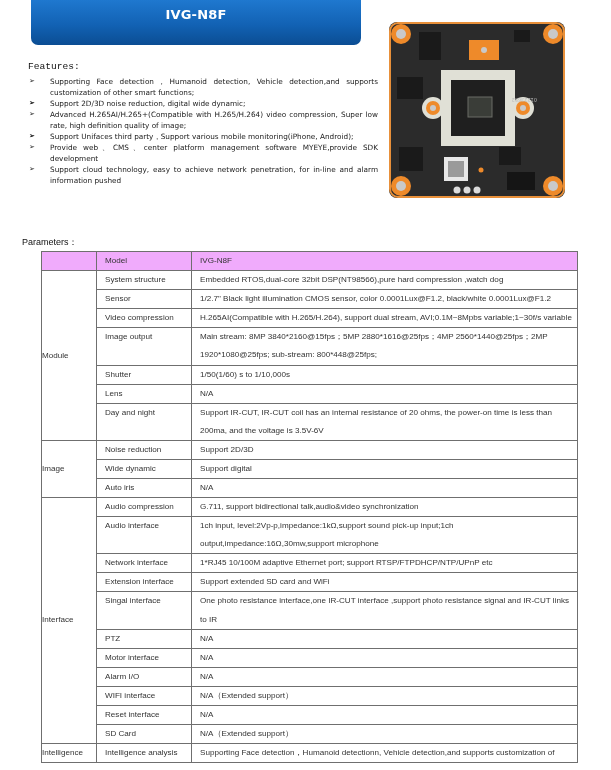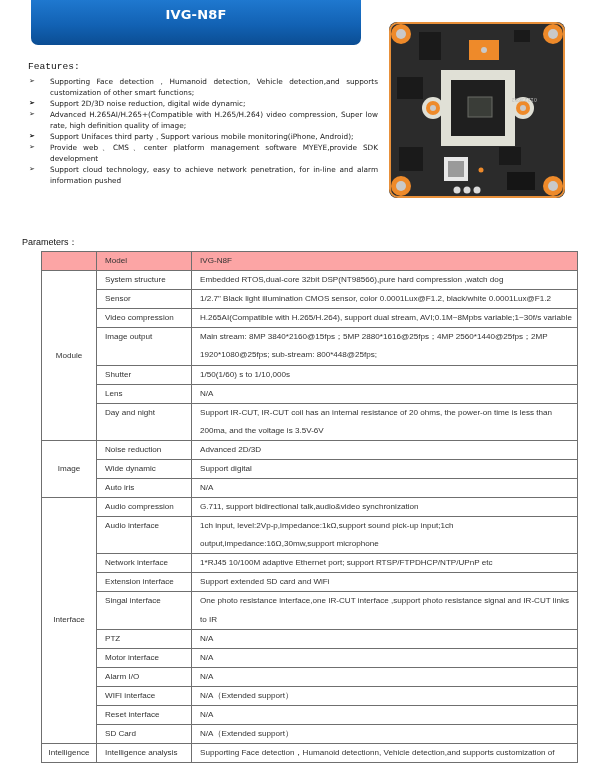--- a/index.html
+++ b/index.html
@@ -18,22 +18,22 @@
                  font-family: "DejaVu Sans", sans-serif; text-align: justify; }
   .features li .bullet { position: absolute; left: 1px; top: 0; font-size: 7px; }
 
   .pcb { position: absolute; left: 389px; top: 22px; width: 176px; height: 176px; }
 
   .params-heading { position: absolute; left: 22px; top: 236px; font-size: 9px; font-family: Liberation Sans, sans-serif; color: #111; }
 
   table.spec { position: absolute; left: 41px; top: 251px; width: 536px; border-collapse: collapse;
                font-family: "Liberation Sans", sans-serif; font-size: 8.1px; color: #333; table-layout: fixed; }
   table.spec td { border: 1px solid #6f6f6f; padding: 0 0 0 8px; vertical-align: top; line-height: 18px; }
-  table.spec td.group { text-align: center; vertical-align: middle; padding: 0; }
-  table.spec tr.head td { background: #fca5a5; }
+  table.spec td.group { text-align: left; vertical-align: middle; padding: 0; }
+  table.spec tr.head td { background: #f0abfc; }
   table.spec col.c1 { width: 55px; }
   table.spec col.c2 { width: 95px; }
   table.spec col.c3 { width: 386px; }
   table.spec tr.dbl td.val { line-height: 18.2px; }
 </style>
 </head>
 <body>
 
 <div class="banner">
   <div class="title">IVG-N8F</div>
@@ -140,21 +140,21 @@
     <td class="val">N/A</td>
   </tr>
   <tr class="dbl">
     <td>Day and night</td>
     <td class="val">Support IR-CUT, IR-CUT coil has an internal resistance of 20 ohms, the power-on time is less than 200ma, and the voltage is 3.5V-6V</td>
   </tr>
 
   <tr>
     <td class="group" rowspan="3">Image</td>
     <td>Noise reduction</td>
-    <td class="val">Advanced 2D/3D</td>
+    <td class="val">Support 2D/3D</td>
   </tr>
   <tr>
     <td>Wide dynamic</td>
     <td class="val">Support digital</td>
   </tr>
   <tr>
     <td>Auto iris</td>
     <td class="val">N/A</td>
   </tr>
 

